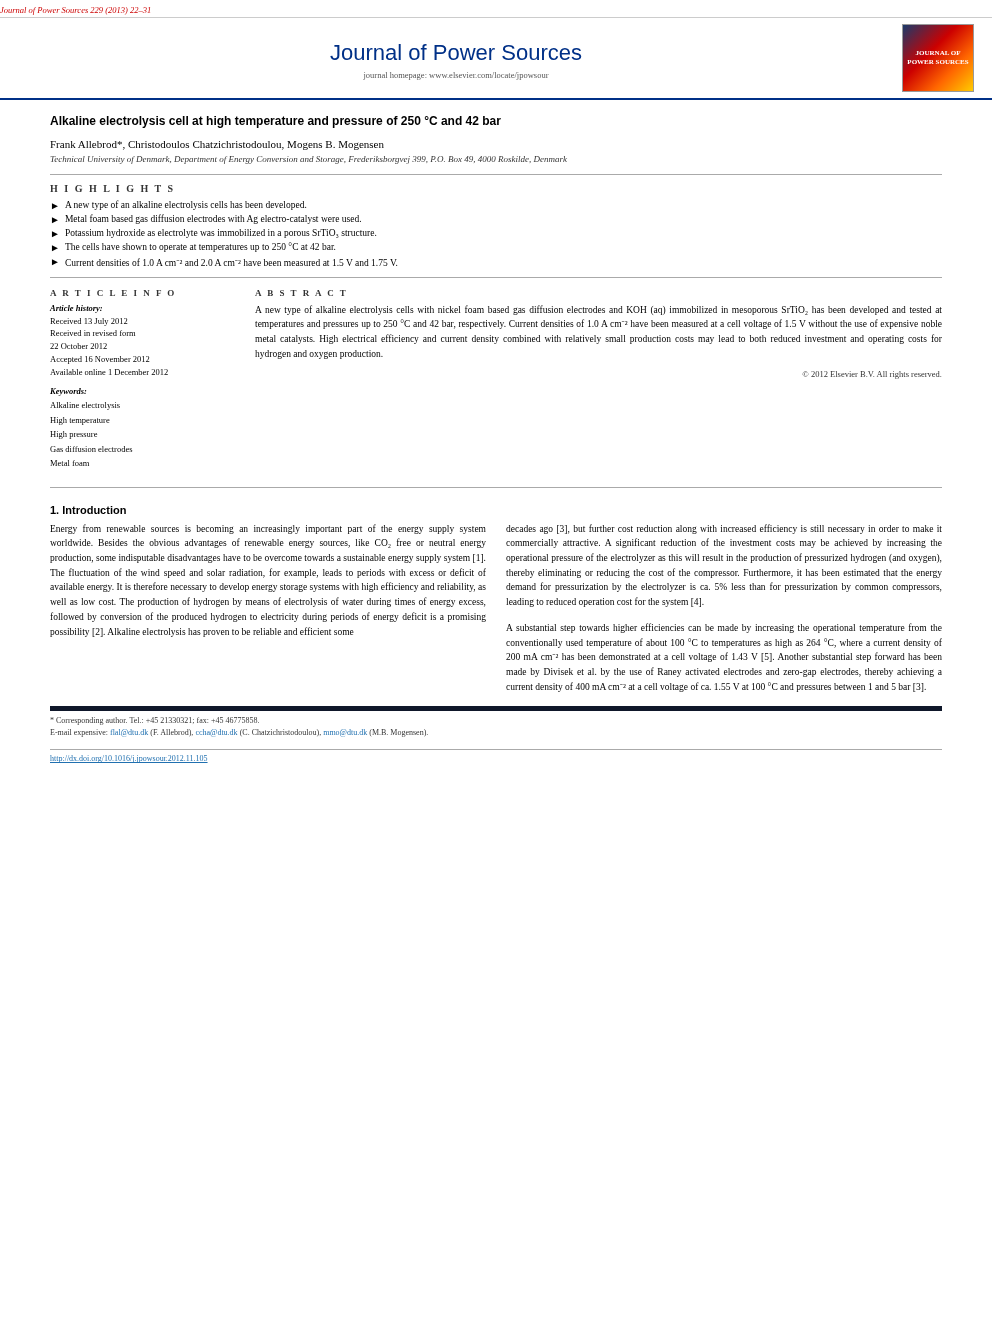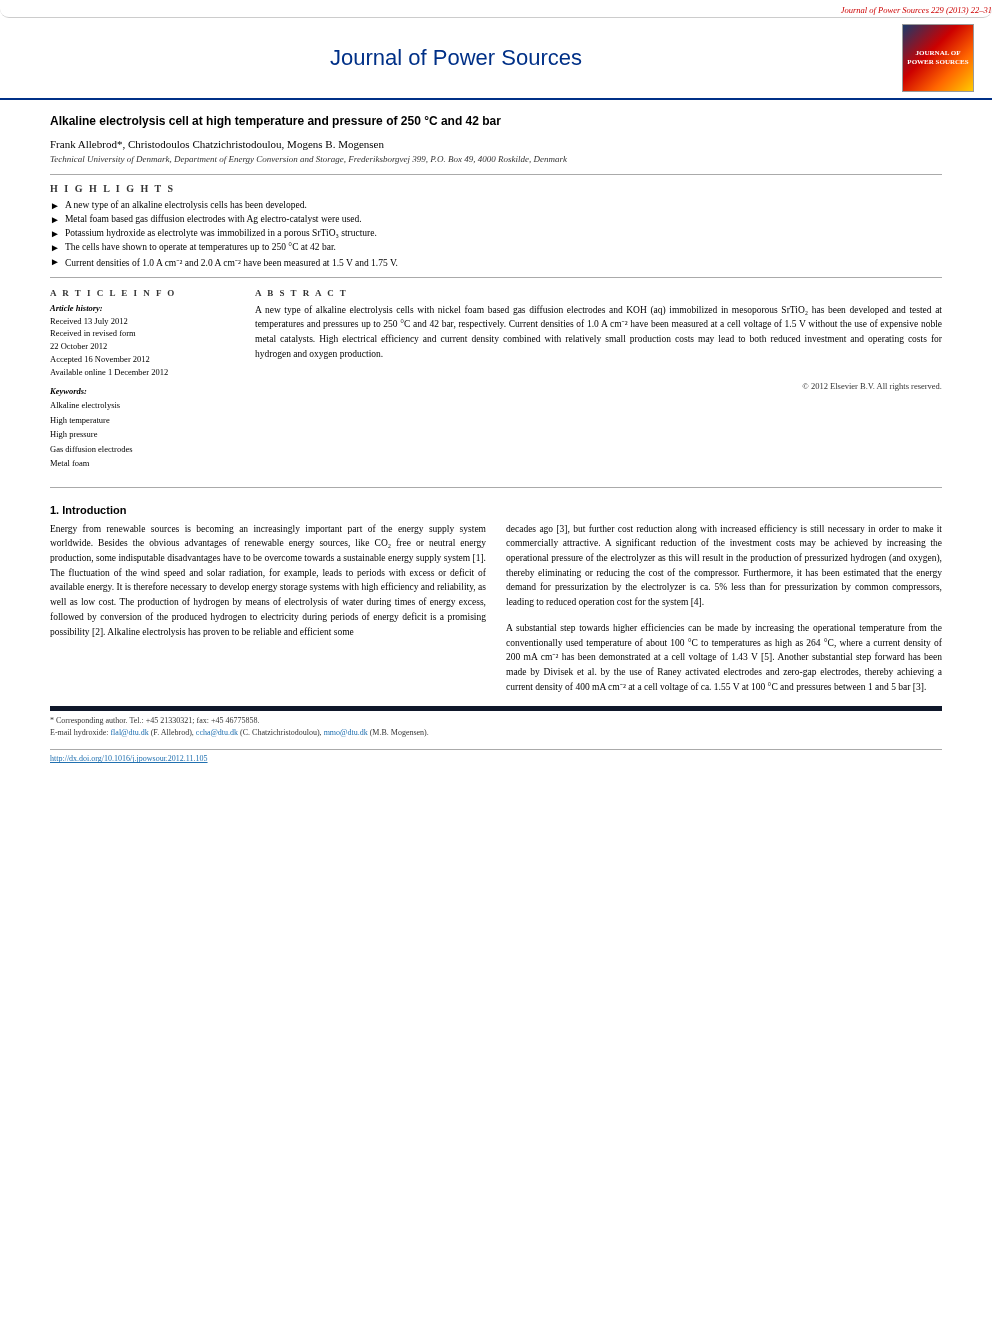--- a/index.html
+++ b/index.html
@@ -8,24 +8,23 @@
       font-size: 10px;
       background: #fff;
       color: #000;
       width: 992px;
       min-height: 1323px;
     }
 
     
     .top-bar {
       background: #fff;
-      text-align: right;
+      text-align: left;
       padding: 4px 0 2px;
       border-bottom: 1px solid #ccc;
-      border-radius: 9px;
     }
     .top-bar .journal-ref {
       font-size: 8.5px;
       color: #c00;
       font-style: italic;
     }
 
     
     .header {
       display: flex;
@@ -187,21 +186,21 @@
     
     .abstract-text {
       font-size: 9.5px;
       line-height: 1.55;
       text-align: justify;
     }
 
     .copyright {
       font-size: 8.5px;
       text-align: right;
-      margin-top: 20px;
+      margin-top: 8px;
       color: #333;
     }
 
     
     .body-section {
       margin-top: 16px;
     }
 
     .body-columns {
       display: flex;
@@ -250,20 +249,21 @@
 </head>
 <body>
 
 <div class="top-bar">
   <span class="journal-ref">Journal of Power Sources 229 (2013) 22–31</span>
 </div>
 
 <div class="header">
   <div class="header-center">
     <div class="journal-title">Journal of Power Sources</div>
+    <div class="journal-homepage">journal homepage: www.elsevier.com/locate/jpowsour</div>
   </div>
   <div class="header-right">
     <div class="journal-cover">
       <div class="journal-cover-text">JOURNAL
 OF
 POWER
 SOURCES</div>
     </div>
   </div>
 </div>
@@ -354,21 +354,21 @@
         <p class="body-text">decades ago [3], but further cost reduction along with increased efficiency is still necessary in order to make it commercially attractive. A significant reduction of the investment costs may be achieved by increasing the operational pressure of the electrolyzer as this will result in the production of pressurized hydrogen (and oxygen), thereby eliminating or reducing the cost of the compressor. Furthermore, it has been estimated that the energy demand for pressurization by the electrolyzer is ca. 5% less than for pressurization by common compressors, leading to reduced operation cost for the system [4].</p>
         <br>
         <p class="body-text">A substantial step towards higher efficiencies can be made by increasing the operational temperature from the conventionally used temperature of about 100 °C to temperatures as high as 264 °C, where a current density of 200 mA cm⁻² has been demonstrated at a cell voltage of 1.43 V [5]. Another substantial step forward has been made by Divisek et al. by the use of Raney activated electrodes and zero-gap electrodes, thereby achieving a current density of 400 mA cm⁻² at a cell voltage of ca. 1.55 V at 100 °C and pressures between 1 and 5 bar [3].</p>
       </div>
     </div>
   </div>
 
   <div class="footnote-section">
     <div class="footnote-text">* Corresponding author. Tel.: +45 21330321; fax: +45 46775858.</div>
     <div class="footnote-text">
-      <span>E-mail hydroxide:</span>
+      <span>E-mail expensive:</span>
       <a href="#">flal@dtu.dk</a>
       <span>(F. Allebrod),</span>
       <a href="#">ccha@dtu.dk</a>
       <span>(C. Chatzichristodoulou),</span>
       <a href="#">mmo@dtu.dk</a>
       <span>(M.B. Mogensen).</span>
     </div>
   </div>
 
   <div class="bottom-bar">

